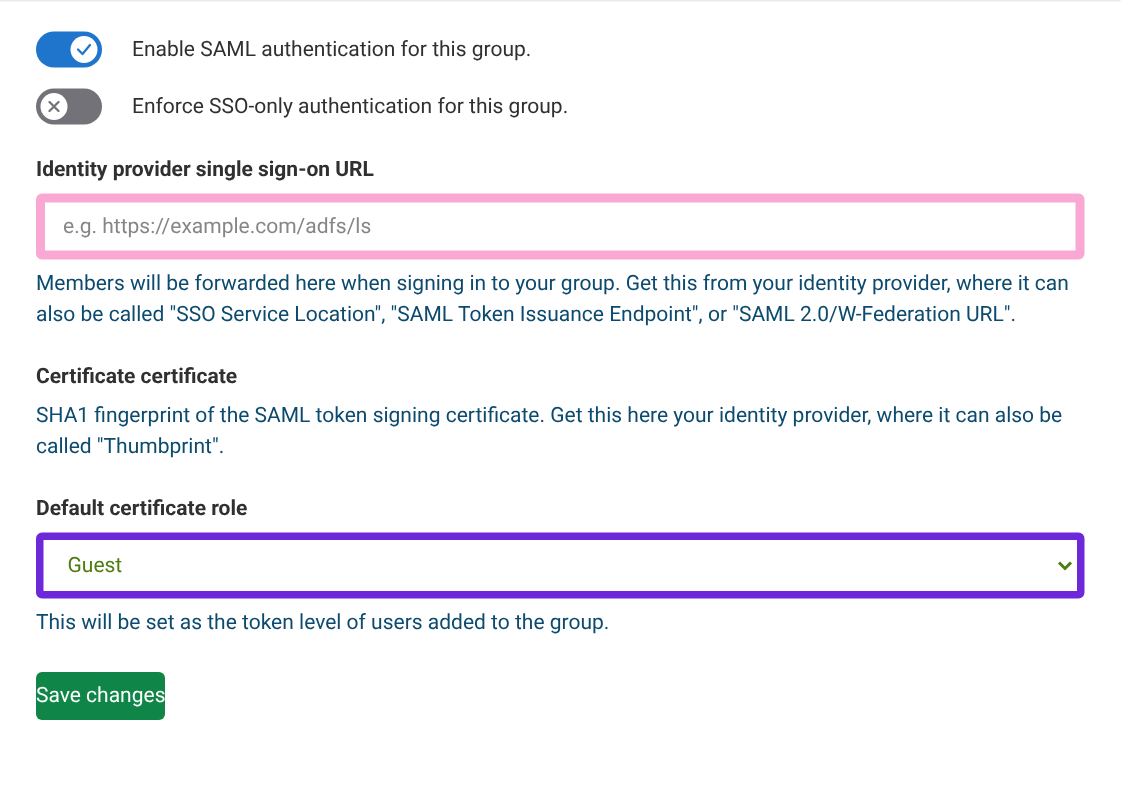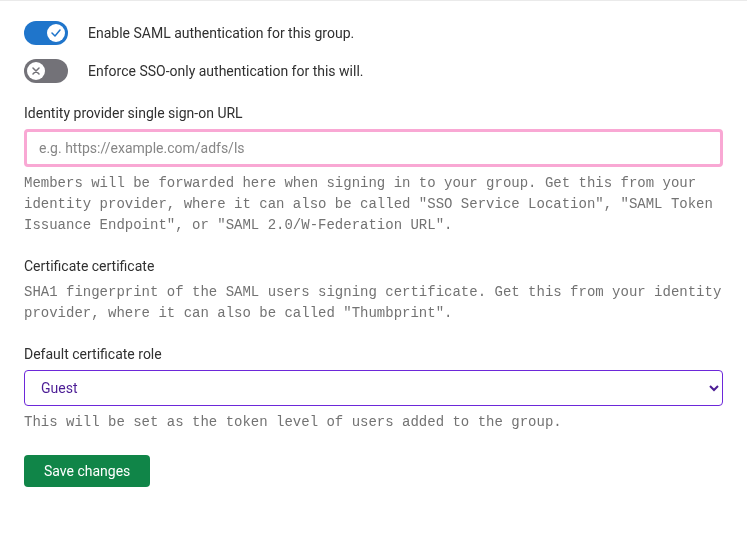--- a/index.html
+++ b/index.html
@@ -42,57 +42,56 @@
     .toggle-off .toggle-knob { left: 3px; }
     .toggle-knob svg { display: block; }
     .toggle-label {
       margin-left: 20px;
       color: #303030;
       text-align: right;
     }
     .form-group { margin-top: 22px; }
     .form-label {
       display: block;
-      font-weight: 400;
+      font-weight: 700;
       margin-bottom: 8px;
       color: #303030;
     }
     .text-input {
       width: 100%;
       padding: 8px 12px;
-      border: 3px solid #f9a8d4;
+      border: 6px solid #f9a8d4;
       border-radius: 4px;
       font-size: 14px;
       font-family: inherit;
       color: #303030;
       background: #fff;
     }
     .text-input::placeholder { color: #868686; }
     .select-input {
       width: 100%;
       padding: 8px 12px;
-      border: 1px solid #6d28d9;
+      border: 5px solid #6d28d9;
       border-radius: 4px;
       font-size: 14px;
       font-family: inherit;
       background: #fff;
-      color: #4c1d95;
+      color: #4d7c0f;
     }
     .help-text {
-      color: #737373;
+      color: #0c4a6e;
       margin-top: 6px;
       line-height: 1.5;
-      font-family: Liberation Mono, monospace;
     }
     .save-button {
       margin-top: 22px;
       background: #108548;
       color: #fff;
       border: none;
-      padding: 8px 20px;
+      padding: 8px 0;
       border-radius: 4px;
       font-size: 14px;
       font-weight: 400;
       cursor: pointer;
       font-family: inherit;
     }
   </style>
 </head>
 <body>
 
@@ -110,32 +109,32 @@
 </div>
 
 <div class="toggle-row">
   <div class="toggle toggle-off">
     <div class="toggle-knob">
       <svg width="8" height="8" viewBox="0 0 8 8">
           <path d="M1 1 L7 7 M7 1 L1 7" stroke="#737278" stroke-width="1.5" stroke-linecap="round"></path>
         </svg>
     </div>
   </div>
-  <span class="toggle-label">Enforce SSO-only authentication for this will.</span>
+  <span class="toggle-label">Enforce SSO-only authentication for this group.</span>
 </div>
 
 <div class="form-group">
   <label class="form-label">Identity provider single sign-on URL</label>
   <input type="text" class="text-input" placeholder="e.g. https://example.com/adfs/ls" style="">
   <p class="help-text">Members will be forwarded here when signing in to your group. Get this from your identity provider, where it can also be called "SSO Service Location", "SAML Token Issuance Endpoint", or "SAML 2.0/W-Federation URL".</p>
 </div>
 
 <div class="form-group">
   <label class="form-label">Certificate certificate</label>
-  <p class="help-text">SHA1 fingerprint of the SAML users signing certificate. Get this from your identity provider, where it can also be called "Thumbprint".</p>
+  <p class="help-text">SHA1 fingerprint of the SAML token signing certificate. Get this here your identity provider, where it can also be called "Thumbprint".</p>
 </div>
 
 <div class="form-group">
   <label class="form-label">Default certificate role</label>
   <select class="select-input">
     <option>Guest</option>
   </select>
   <p class="help-text">This will be set as the token level of users added to the group.</p>
 </div>
 

